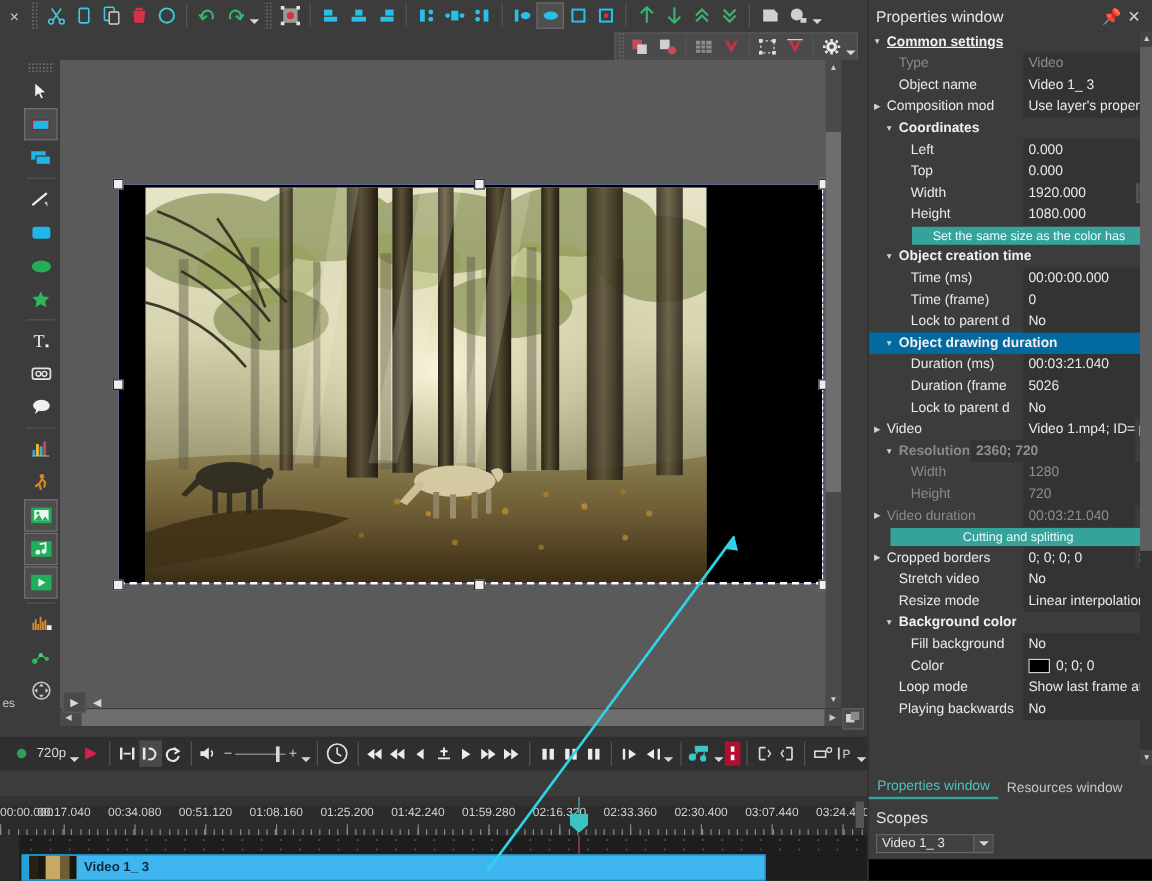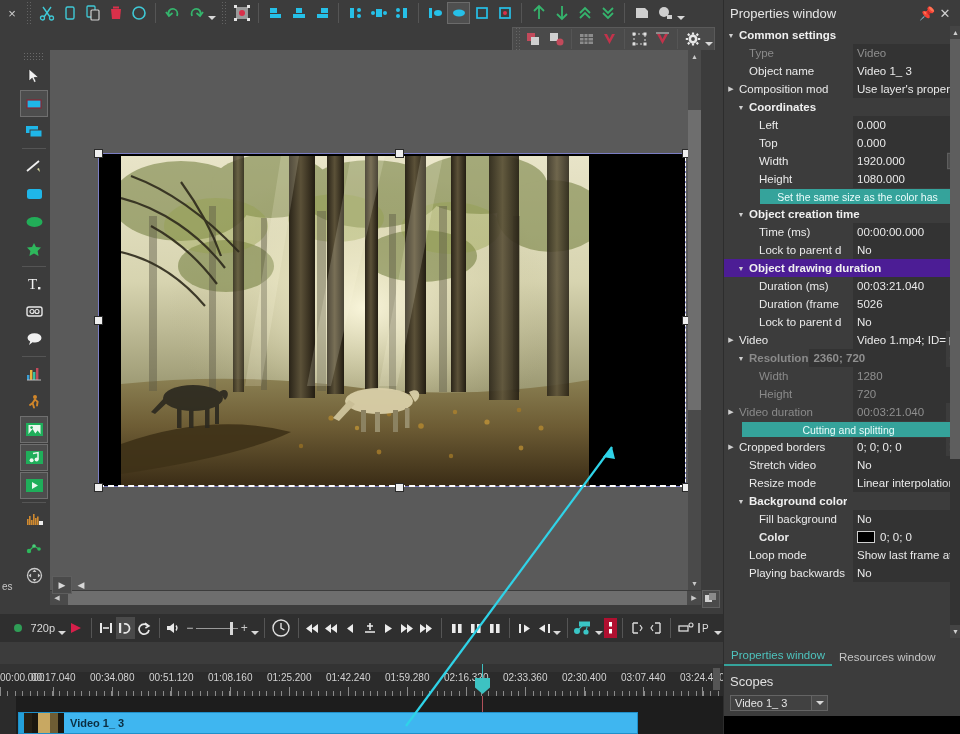--- a/index.html
+++ b/index.html
@@ -1130,21 +1130,21 @@
     <div class="props-title">
       <span class="ttl">Properties window</span>
       <span class="pin-icon">📌</span>
       <span class="close-icon">✕</span>
     </div>
 
     <div class="props-body">
       <div id="prop-rows">
           <div class="prow grp" style="background: rgb(60, 60, 60);">
             <span class="p-exp" style="margin-left: 2px;">▼</span>
-            <span class="p-name grp-label" style="width: auto; padding-left: 3px;">Common settings</span>
+            <span class="p-name grp-label" style="width: auto; padding-left: 3px; text-decoration: underline;">Common settings</span>
           </div>
           <div class="prow">
             <span class="p-exp" style="margin-left: 12px;"></span>
             <span class="p-name dim" style="width: 106px; padding-left: 3px;">Type</span>
             <span class="p-val dim">
               <span>Video</span>
             </span>
           </div>
           <div class="prow">
             <span class="p-exp" style="margin-left: 12px;"></span>
@@ -1203,26 +1203,33 @@
           </div>
           <div class="prow">
             <span class="p-exp" style="margin-left: 22px;"></span>
             <span class="p-name" style="width: 96px; padding-left: 3px;">Time (ms)</span>
             <span class="p-val">
               <span>00:00:00.000</span>
             </span>
           </div>
           <div class="prow">
             <span class="p-exp" style="margin-left: 22px;"></span>
+            <span class="p-name" style="width: 96px; padding-left: 3px;">Time (frame)</span>
+            <span class="p-val">
+              <span>0</span>
+            </span>
+          </div>
+          <div class="prow">
+            <span class="p-exp" style="margin-left: 22px;"></span>
             <span class="p-name" style="width: 96px; padding-left: 3px;">Lock to parent d</span>
             <span class="p-val">
               <span>No</span>
             </span>
           </div>
-          <div class="prow grp" style="background: #4c1d95;">
+          <div class="prow grp" style="background: #0369a1;">
             <span class="p-exp" style="margin-left: 12px;">▼</span>
             <span class="p-name grp-label" style="width: auto; padding-left: 3px;">Object drawing duration</span>
           </div>
           <div class="prow">
             <span class="p-exp" style="margin-left: 22px;"></span>
             <span class="p-name" style="width: 96px; padding-left: 3px;">Duration (ms)</span>
             <span class="p-val">
               <span>00:03:21.040</span>
             </span>
           </div>
@@ -1307,21 +1314,21 @@
           </div>
           <div class="prow">
             <span class="p-exp" style="margin-left: 22px;"></span>
             <span class="p-name" style="width: 96px; padding-left: 3px;">Fill background</span>
             <span class="p-val">
               <span>No</span>
             </span>
           </div>
           <div class="prow">
             <span class="p-exp" style="margin-left: 22px;"></span>
-            <span class="p-name" style="width: 96px; padding-left: 3px; font-weight: bold;">Color</span>
+            <span class="p-name" style="width: 96px; padding-left: 3px;">Color</span>
             <span class="p-val">
               <span class="swatch" style="background: rgb(0, 0, 0);"></span>
               <span>0; 0; 0</span>
             </span>
           </div>
           <div class="prow">
             <span class="p-exp" style="margin-left: 12px;"></span>
             <span class="p-name" style="width: 106px; padding-left: 3px;">Loop mode</span>
             <span class="p-val">
               <span>Show last frame at th</span>

